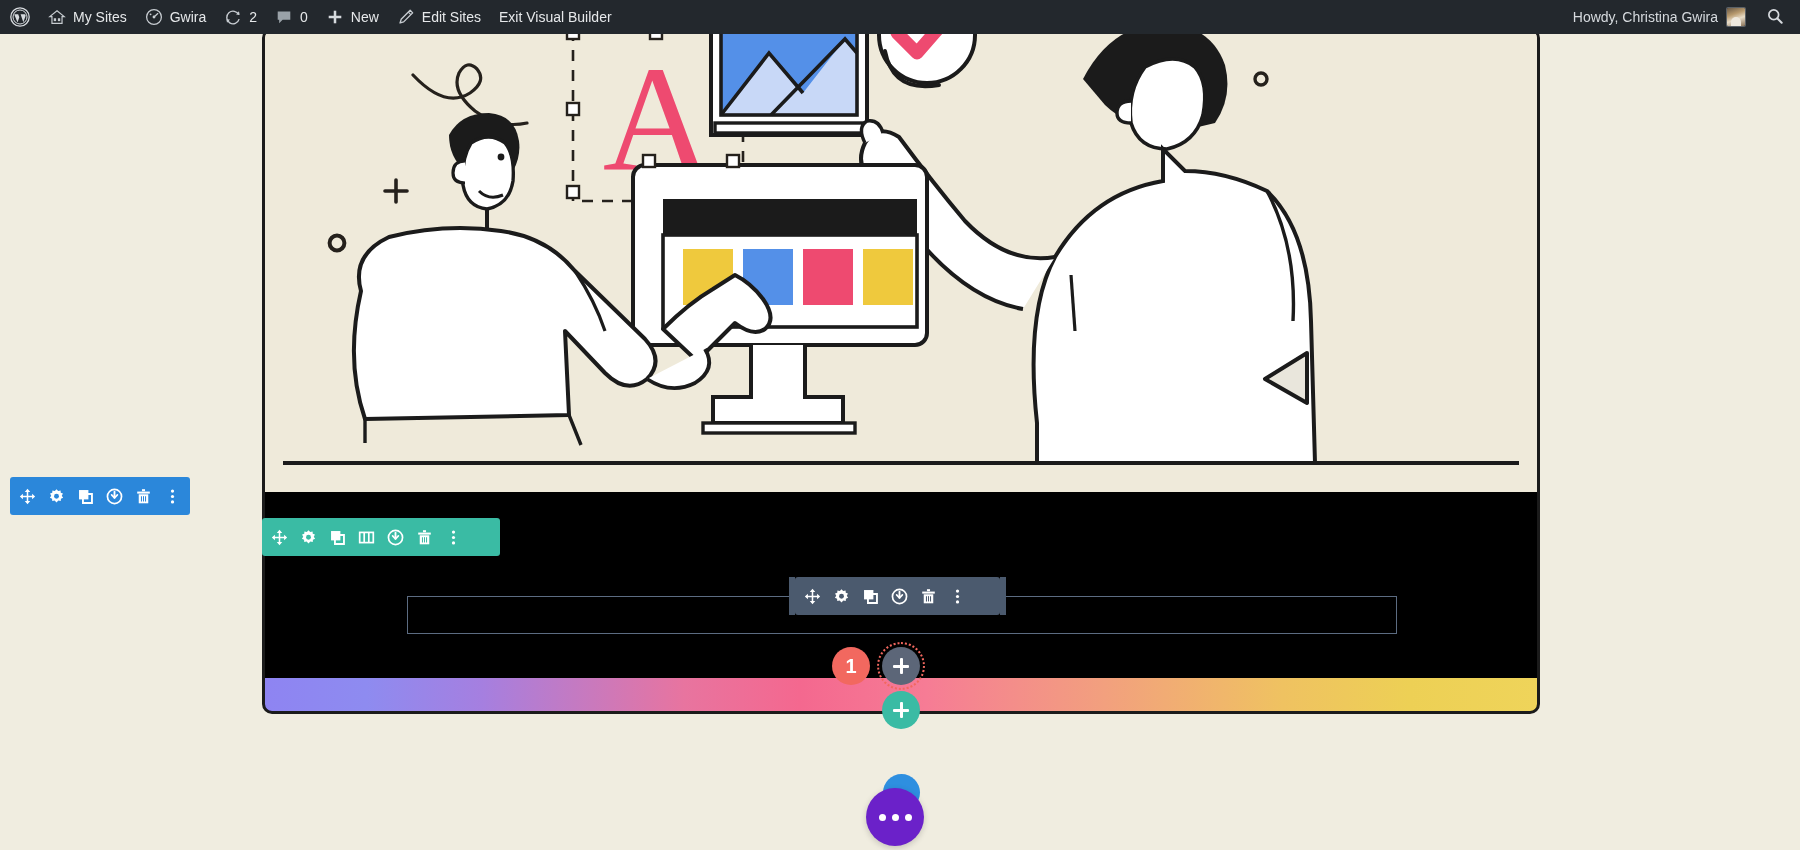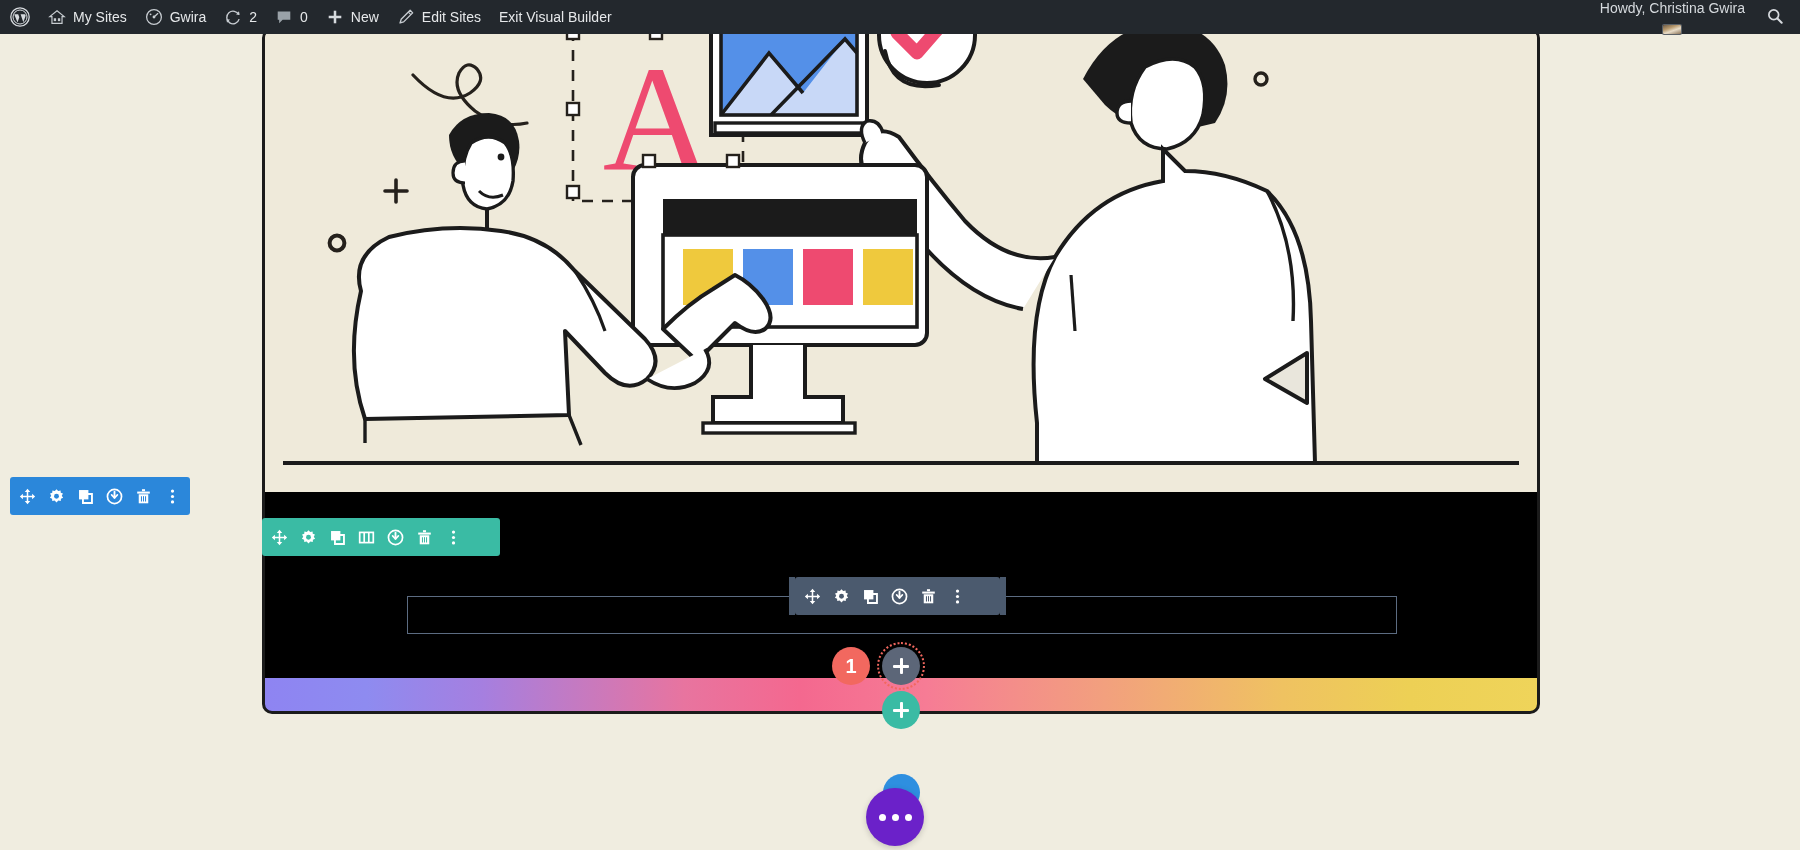--- a/index.html
+++ b/index.html
@@ -23,21 +23,21 @@
   .ab-item {
     display: flex; align-items: center; gap: 7px;
     height: 34px; padding: 0 9px;
     cursor: pointer; white-space: nowrap;
     color: #E6E8EA;
   }
   .ab-logo { padding: 0 9px 0 10px; }
   .ab-icon { display:inline-flex; align-items:center; justify-content:center; }
   .ab-spacer { flex: 1 1 auto; }
   .ab-right { display:flex; align-items:center; padding-right: 4px; }
-  .ab-howdy { display:flex; align-items:center; gap:9px; padding: 0 9px; height:34px; cursor:pointer;flex-direction:column;}
+  .ab-howdy { display:flex; align-items:center; gap:9px; padding: 0 9px; height:34px; cursor:pointer;}
   .avatar {
     width: 18px; height: 18px; border-radius: 1px;
     background: linear-gradient(160deg,#6b5a46 0%, #b89a6e 35%, #e8dcc8 60%, #8a7358 100%);
     box-shadow: 0 0 0 1px #5b6167;
     position: relative; overflow: hidden;
   }
   .avatar::after{
     content:""; position:absolute; left:4px; top:9px; width:10px; height:10px;
     border-radius:50% 50% 0 0; background:#efe9de;
   }

